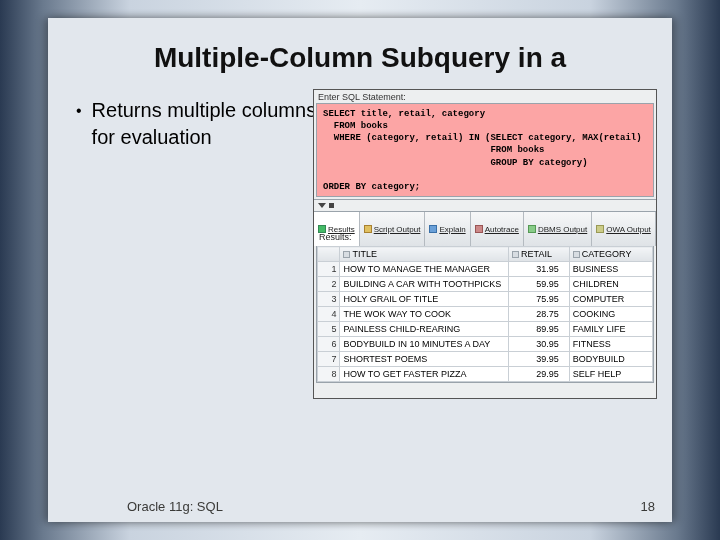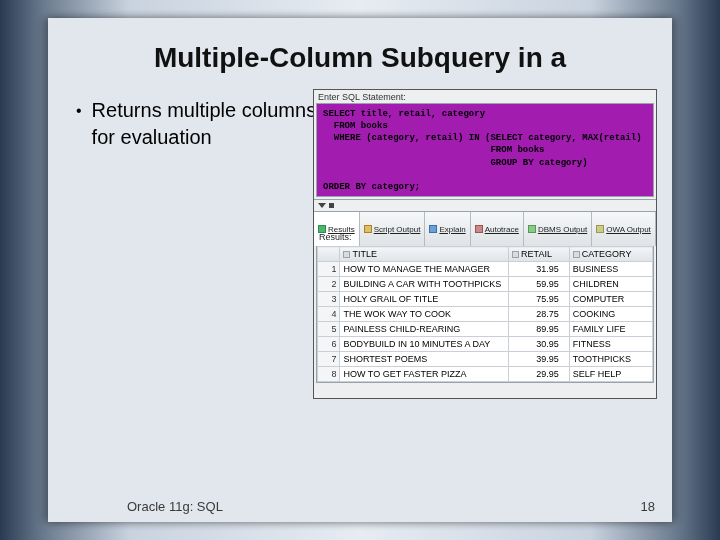--- a/index.html
+++ b/index.html
@@ -29,21 +29,21 @@
   .bullet-marker { font-size: 16px; line-height: 28px; }
   .ide {
     position: absolute;
     left: 265px; top: 0;
     width: 344px; height: 310px;
     background: #edeff0;
     border: 1px solid #555;
   }
   .pane-label { font-size: 9px; color: #333; padding: 2px 4px 0; }
   .sql-area {
-    background: #a21caf;
+    background: #fca5a5;
     margin: 1px 2px 2px;
     height: 94px;
     padding: 4px 6px;
     font-family: "Courier New", monospace;
     font-size: 9px;
     line-height: 1.35;
     white-space: pre;
     overflow: hidden;
     color: #000;
     border: 1px solid #9aa3ab;
@@ -202,21 +202,21 @@
                 <tr>
                   <td class="rownum">6</td>
                   <td>BODYBUILD IN 10 MINUTES A DAY</td>
                   <td class="num">30.95</td>
                   <td>FITNESS</td>
                 </tr>
                 <tr>
                   <td class="rownum">7</td>
                   <td>SHORTEST POEMS</td>
                   <td class="num">39.95</td>
-                  <td>TOOTHPICKS</td>
+                  <td>BODYBUILD</td>
                 </tr>
                 <tr>
                   <td class="rownum">8</td>
                   <td>HOW TO GET FASTER PIZZA</td>
                   <td class="num">29.95</td>
                   <td>SELF HELP</td>
                 </tr>
               </tbody>
           </table>
         </div>

